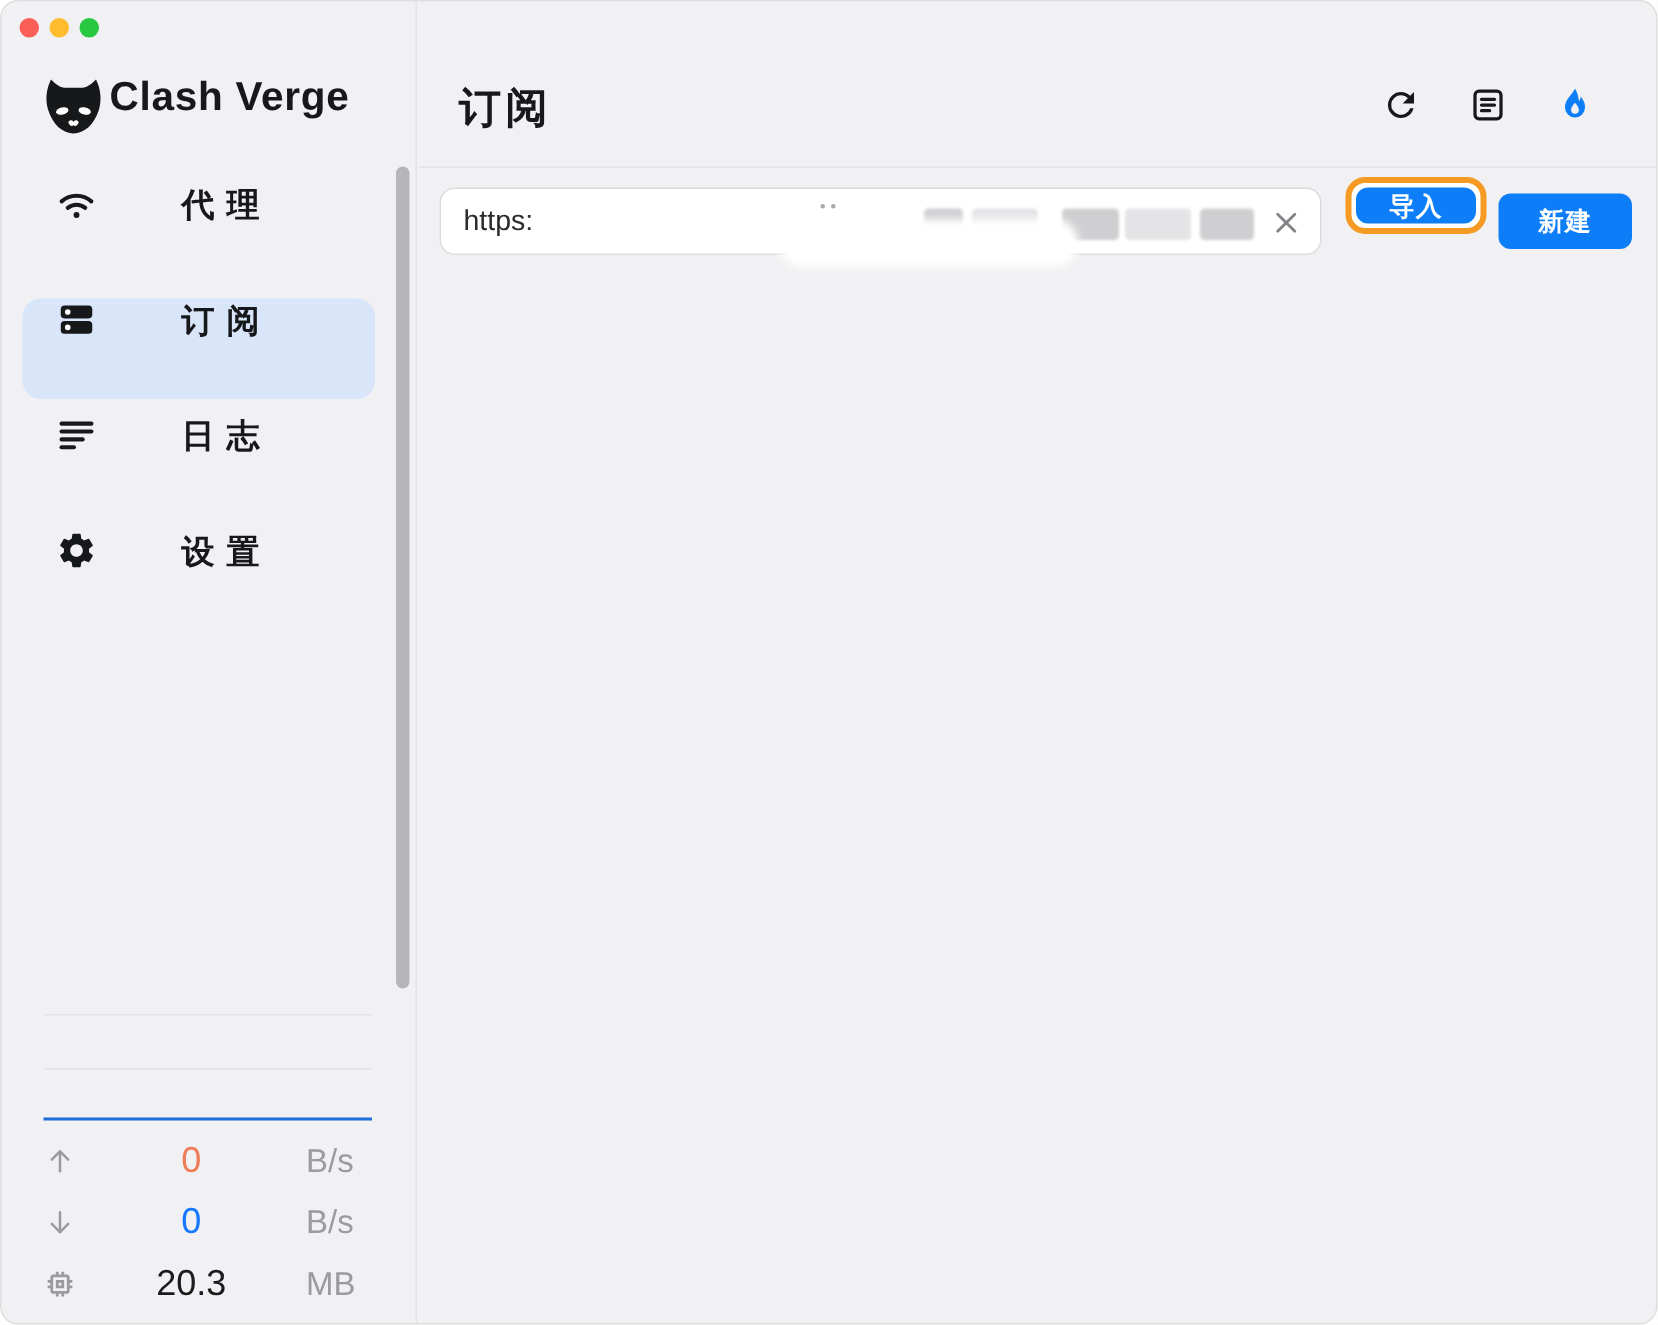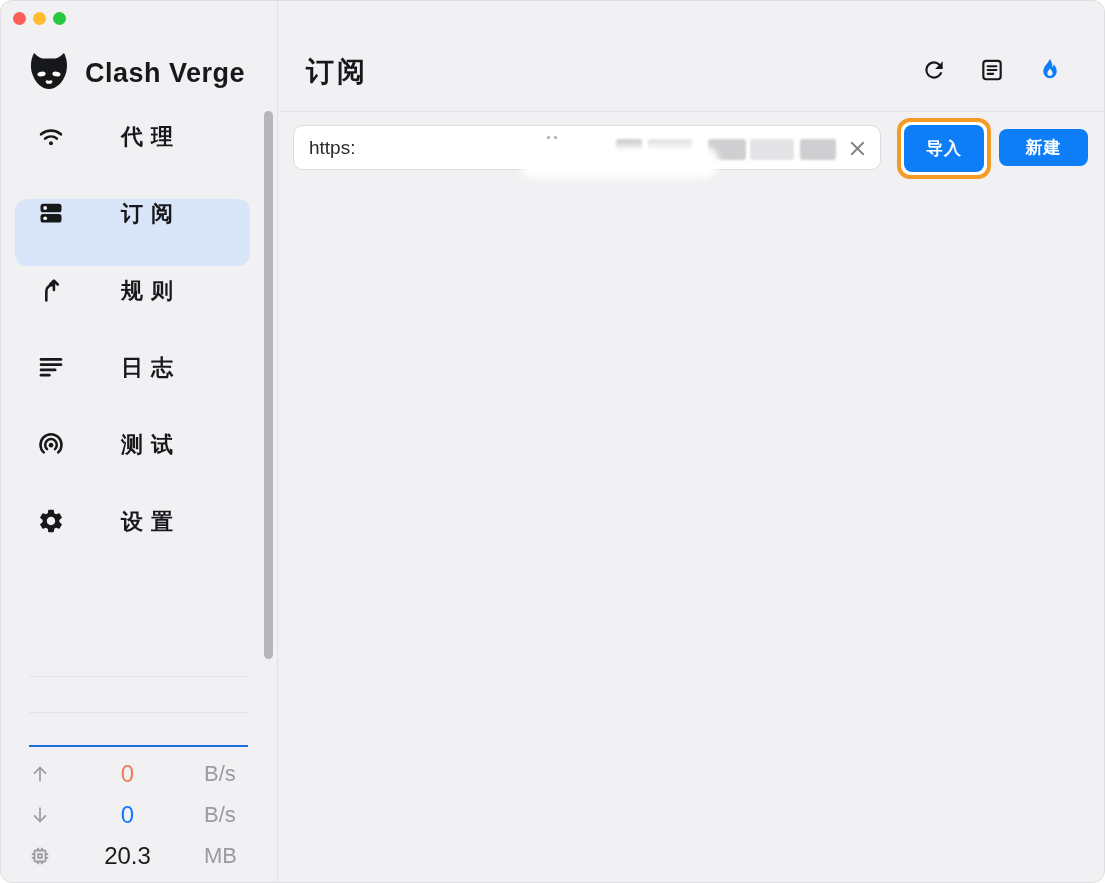--- a/index.html
+++ b/index.html
@@ -22,21 +22,21 @@
     border-radius:12px;overflow:hidden;}
   
   .traffic{position:absolute;top:11px;left:12px;display:flex;gap:7px;z-index:5;}
   .tl{width:13px;height:13px;border-radius:50%;border:none;cursor:pointer;}
   .tl.red{background:var(--traffic-red);}
   .tl.yellow{background:var(--traffic-yellow);}
   .tl.green{background:var(--traffic-green);}
 
   
   .sidebar{position:absolute;top:0;left:0;bottom:0;width:277px;border-right:1px solid #e3e3e5;}
-  .logo{position:absolute;top:48px;left:24px;display:flex;align-items:center;gap:12px;}
+  .logo{position:absolute;top:48px;left:24px;display:flex;}
   .logo svg{width:48px;height:48px;display:block;}
   .logo-text{font-size:27px;font-weight:800;letter-spacing:.5px;}
 
   .nav{position:absolute;top:121px;left:14px;width:235px;}
   .nav-item{height:67px;margin-bottom:10px;border-radius:12px;display:flex;align-items:flex-start;
     padding-left:22px;cursor:pointer;}
   .nav-item.active{background:var(--selected-bg);}
   .nav-icon{width:28px;height:28px;flex:0 0 28px;display:flex;align-items:center;justify-content:center;}
   .nav-icon svg{width:28px;height:28px;}
   .nav-label{margin-left:56px;font-size:22px;font-weight:600;letter-spacing:8px;}
@@ -85,21 +85,21 @@
   .tiny-dots{position:absolute;left:253px;top:10px;width:3px;height:3px;border-radius:50%;
     background:#ababaf;box-shadow:7px 0 0 #ababaf;}
   .clear-btn{position:absolute;right:10px;top:10px;width:25px;height:25px;background:none;border:none;
     cursor:pointer;color:#828287;padding:0;}
   .clear-btn svg{width:25px;height:25px;display:block;}
 
   .import-ring{position:absolute;left:618px;top:7px;border:4px solid var(--highlight-orange);
     background:#fff;border-radius:13px;padding:3px;}
   .btn{border:none;border-radius:8px;background:var(--accent-blue);color:#fff;font-size:17px;
     font-weight:600;cursor:pointer;font-family:"Liberation Sans","DejaVu Sans",sans-serif;letter-spacing:1px;}
-  .import-btn{width:80px;height:47px;display:block;}
+  .import-btn{width:80px;height:24px;display:block;}
   .new-btn{position:absolute;left:720px;top:18px;width:89px;height:37px;}
 </style>
 </head>
 <body>
 
 <div class="window">
 
   <div class="traffic">
     <button class="tl red"></button>
     <button class="tl yellow"></button>
@@ -139,53 +139,33 @@
             <rect x="3" y="4" width="18" height="7.4" rx="2.2" fill="#17181a"></rect>
             <rect x="3" y="12.8" width="18" height="7.4" rx="2.2" fill="#17181a"></rect>
             <circle cx="7" cy="7.7" r="1.6" fill="#fff"></circle>
             <circle cx="7" cy="16.5" r="1.6" fill="#fff"></circle>
           </svg>
         </span>
         <span class="nav-label">订阅</span>
       </div>
 
 
-      <div class="nav-item">
-        <span class="nav-icon">
-          <svg viewBox="0 0 24 24" fill="none" stroke="#17181a" stroke-width="2.2" stroke-linecap="round" stroke-linejoin="round">
-            <path d="M8 21 V13 c0-2.8 2.2-5 5-5 h1.5"></path>
-            <path d="M14.5 12 V4.5"></path>
-            <path d="M11.2 7.3 L14.5 4 L17.8 7.3"></path>
-          </svg>
-        </span>
-        <span class="nav-label">规则</span>
-      </div>
 
       <div class="nav-item">
         <span class="nav-icon">
           <svg viewBox="0 0 24 24" fill="none" stroke="#17181a" stroke-width="2.4" stroke-linecap="round">
             <path d="M3.5 5.5 h17"></path>
               <path d="M3.5 10 h17"></path>
               <path d="M3.5 14.5 h12"></path>
               <path d="M3.5 19 h7"></path>
           </svg>
         </span>
         <span class="nav-label">日志</span>
       </div>
 
-      <div class="nav-item">
-        <span class="nav-icon">
-          <svg viewBox="0 0 24 24" fill="none" stroke="#17181a" stroke-width="2.2" stroke-linecap="round">
-            <circle cx="12" cy="13" r="2" fill="#17181a" stroke="none"></circle>
-            <path d="M8.6 16.4 a5 5 0 1 1 6.8 0"></path>
-            <path d="M5.8 19.2 a9 9 0 1 1 12.4 0"></path>
-          </svg>
-        </span>
-        <span class="nav-label">测试</span>
-      </div>
 
       <div class="nav-item">
         <span class="nav-icon">
           <svg viewBox="0 0 24 24">
             <path fill="#17181a" d="M19.14 12.94c.04-.3.06-.61.06-.94 0-.32-.02-.64-.07-.94l2.03-1.58c.18-.14.23-.41.12-.61l-1.92-3.32c-.12-.22-.37-.29-.59-.22l-2.39.96c-.5-.38-1.03-.7-1.62-.94l-.36-2.54c-.04-.24-.24-.41-.48-.41h-3.84c-.24 0-.43.17-.47.41l-.36 2.54c-.59.24-1.13.57-1.62.94l-2.39-.96c-.22-.08-.47 0-.59.22L2.74 8.87c-.12.21-.08.47.12.61l2.03 1.58c-.05.3-.09.63-.09.94s.02.64.07.94l-2.03 1.58c-.18.14-.23.41-.12.61l1.92 3.32c.12.22.37.29.59.22l2.39-.96c.5.38 1.03.7 1.62.94l.36 2.54c.05.24.24.41.48.41h3.84c.24 0 .44-.17.47-.41l.36-2.54c.59-.24 1.13-.56 1.62-.94l2.39.96c.22.08.47 0 .59-.22l1.92-3.32c.12-.22.07-.47-.12-.61l-2.01-1.58zM12 15.6c-1.98 0-3.6-1.62-3.6-3.6s1.62-3.6 3.6-3.6 3.6 1.62 3.6 3.6-1.62 3.6-3.6 3.6z"></path>
           </svg>
         </span>
         <span class="nav-label">设置</span>
       </div>
 

